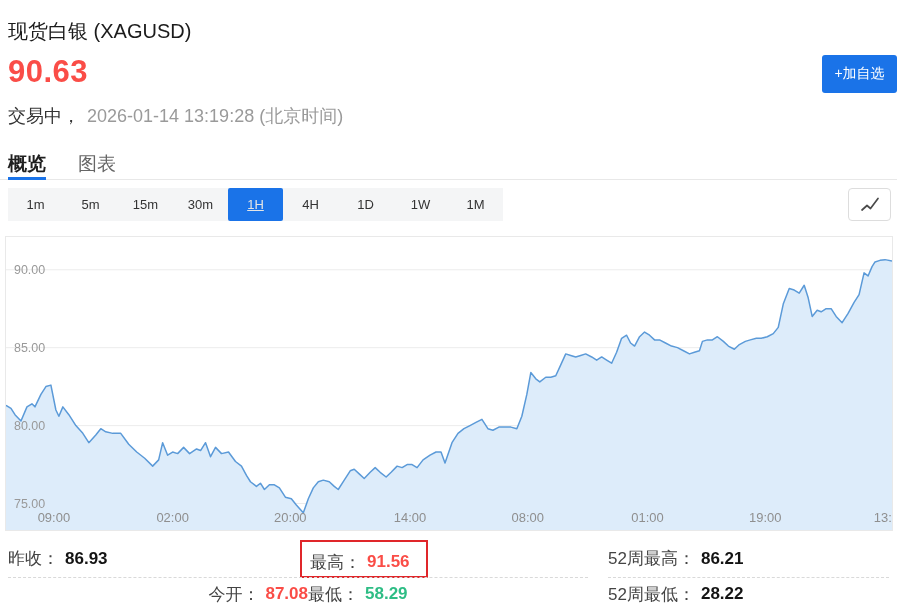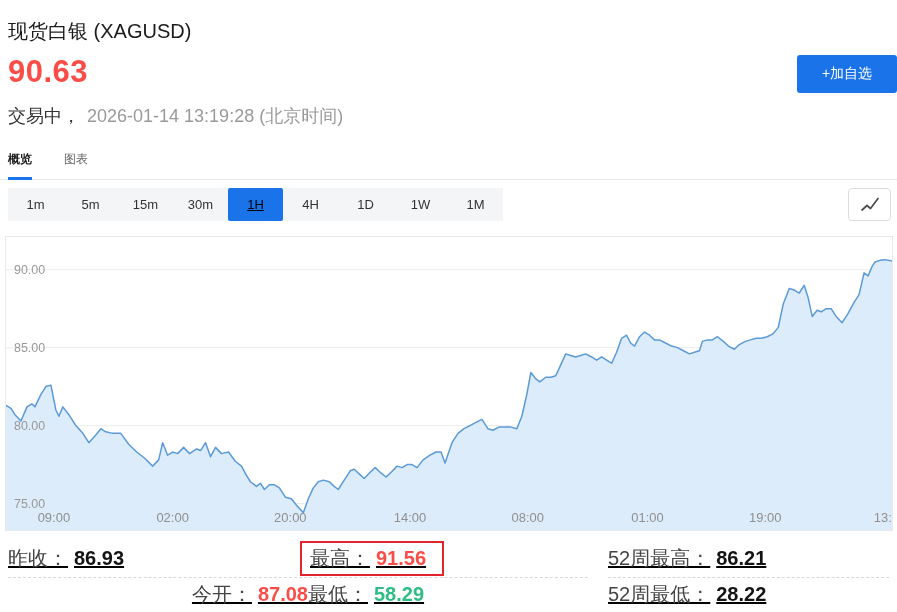--- a/index.html
+++ b/index.html
@@ -8,64 +8,64 @@
   .page { position:relative; width:897px; height:612px; background:#fff; }
 
   
   .title { position:absolute; left:8px; top:18px; font-size:20px; font-weight:500; color:#1b1b1b; }
   .price-row { position:absolute; left:8px; top:54px; display:flex; align-items:flex-start;gap:41px; }
   .price { font-size:31px; font-weight:700; color:var(--red); letter-spacing:.5px; }
   .change { font-size:17px; color:var(--red); margin-left:16px; }
   .status-row { position:absolute; left:8px; top:104px; font-size:18px; }
   .status-label { color:#333; }
   .status-time { color:#9a9a9a; margin-left:2px; }
-  .watchlist-btn { position:absolute; right:0; top:55px; width:100px; height:38px;
+  .watchlist-btn { position:absolute; right:0; top:55px; width:75px; height:38px;
     background:var(--blue); color:#fff; border:none; border-radius:3px;
     font-size:14px; cursor:pointer; font-family:inherit; }
 
   
   .tabs { position:absolute; left:0; top:147px; width:897px; height:33px;
           border-bottom:1px solid #e8e8e8; display:flex; padding-left:8px; }
-  .tab { position:relative; margin-right:32px; font-size:12px; color:#666;
+  .tab { position:relative; margin-right:32px; font-size:19px; color:#666;
          padding:4px 0 12px 0; cursor:pointer; }
   .tab.active { color:#1f1f1f; font-weight:700; }
   .tab.active::after { content:""; position:absolute; left:0; right:0; bottom:-1px;
          height:3px; background:var(--blue); }
 
   
   .toolbar-row { position:absolute; left:8px; right:6px; top:188px; height:33px; }
   .range-toolbar { position:absolute; left:0; top:0; width:495px; height:33px;
          background:#f4f5f6; display:flex; }
   .range-btn { width:55px; height:33px; display:flex; align-items:center; justify-content:center;
          font-size:13px; color:#333; cursor:pointer; }
-  .range-btn.active { background:var(--blue); color:#000000; border-radius:2px;text-decoration:underline; }
+  .range-btn.active { background:var(--blue); color:#e5e5e5; border-radius:2px;text-decoration:underline; }
   .chart-type-btn { position:absolute; right:0; top:0; width:43px; height:33px;
          background:#fff; border:1px solid #ddd; border-radius:4px; cursor:pointer;
          display:flex; align-items:center; justify-content:center; }
 
   
   .chart { position:absolute; left:5px; top:236px; width:888px; height:295px;
            border:1px solid #e9e9e9; background:#fff; }
   .chart svg { display:block; width:100%; height:100%; }
   .grid { stroke:#ececec; stroke-width:1; }
   .area { fill:var(--fill); stroke:none; }
   .line { fill:none; stroke:var(--line); stroke-width:1.5; stroke-linejoin:round; }
   .ytick { fill:#999; font-size:12.5px; font-family:inherit; }
   .xtick { fill:#8f8f8f; font-size:13px; font-family:inherit; }
 
   
   .stats { position:absolute; left:8px; top:540px; width:881px; height:70px; }
   .stats-grid { display:grid; grid-template-columns:300px 300px 1fr;
                 grid-template-rows:37px 34px; align-items:center; }
-  .stat-cell { font-size:20px; display:flex; align-items:center;text-decoration:underline; }
+  .stat-cell { font-size:17px; display:flex; align-items:center; }
   .stat-label { color:#444; }
   .stat-value { font-weight:700; margin-left:6px; }
   .v-dark { color:#141414; } .v-red { color:var(--red); } .v-green { color:var(--green); }
   .stat-inner { display:inline-flex; align-items:center; }
-  .hl-box { border:2.5px solid #e0262a; padding:2px 16px 2px 8px; margin-left:-8px;align-items:center; }
+  .hl-box { border:2.5px solid #e0262a; padding:9px 16px 2px 8px; margin-left:-8px;align-items:center; }
   .dash { position:absolute; top:37px; border-top:1px dashed #d9d9d9; height:0; }
   .dash1 { left:0; width:580px; }
   .dash2 { left:600px; right:0; }
 </style>
 </head>
 <body>
 
 <div class="page">
 
   <div class="title">现货白银 (XAGUSD)</div>

